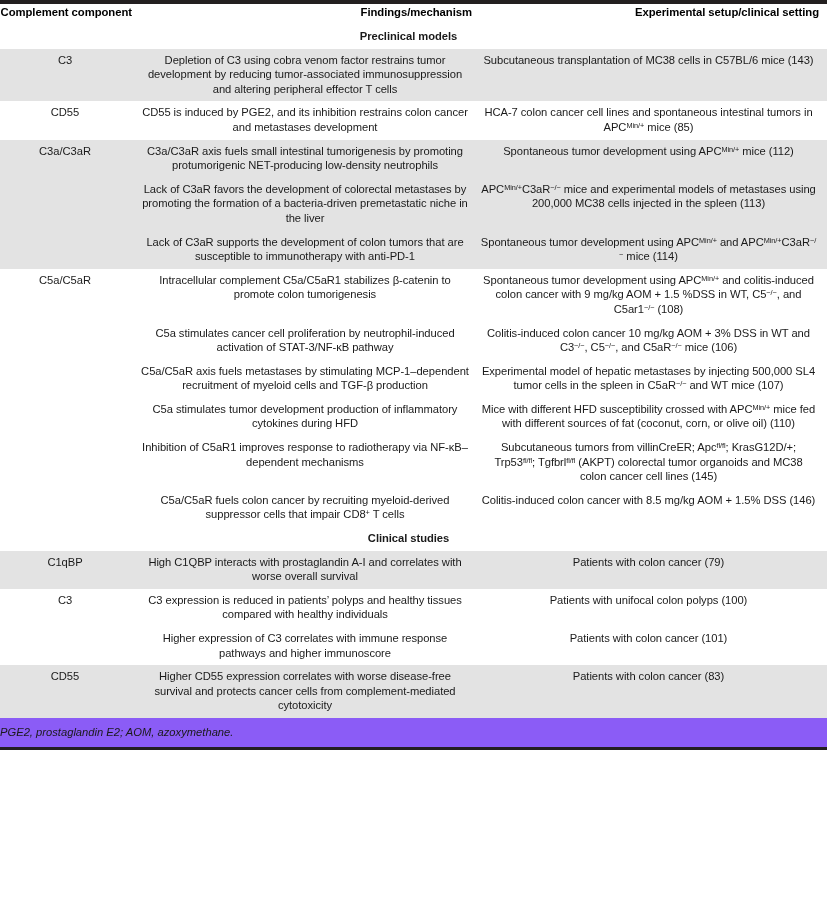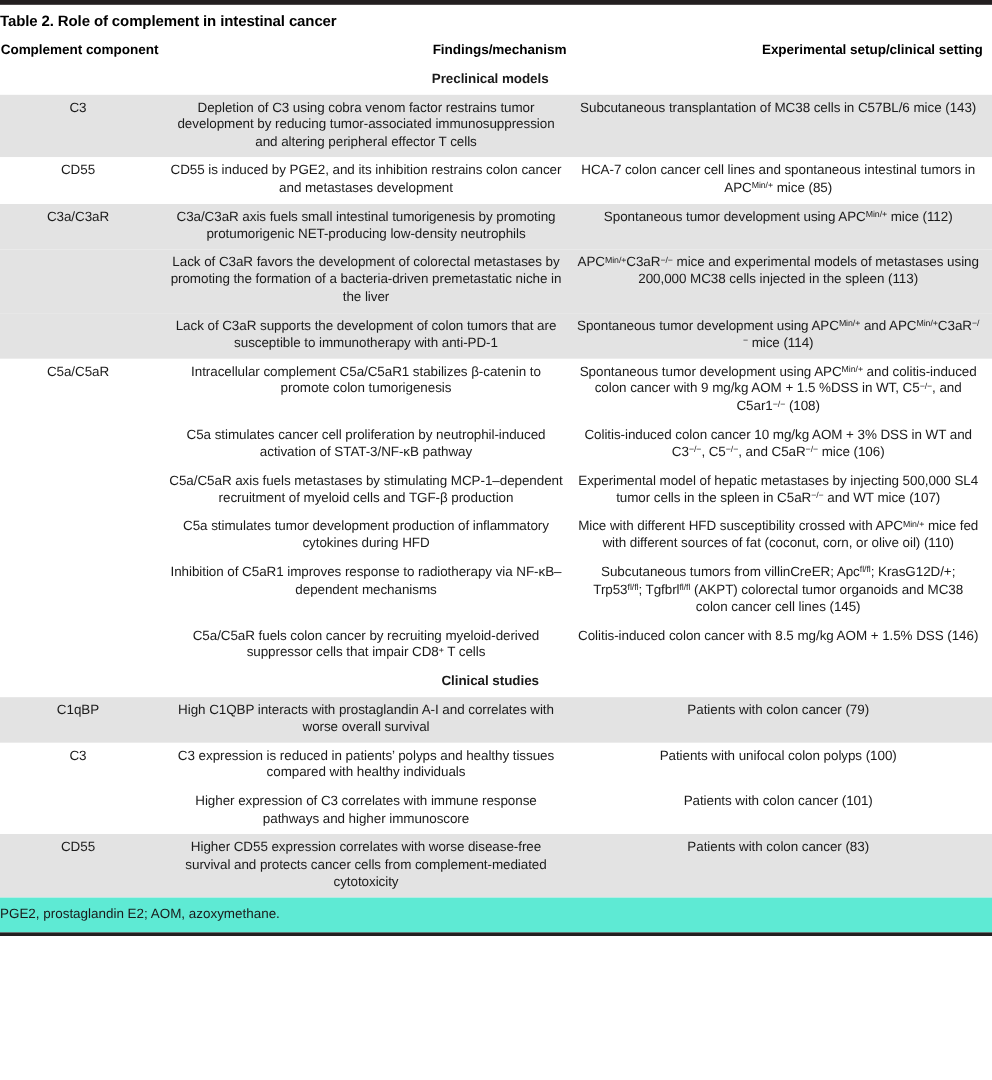--- a/index.html
+++ b/index.html
@@ -74,32 +74,32 @@
     padding-top: 3px;
     padding-bottom: 4px;
     background: #ffffff !important;
   }
   sup { font-size: 7.3px; vertical-align: 3.2px; line-height: 0; font-weight: normal; }
   .footnote {
     font-size: 11.2px;
     color: #1a1a1a;
     padding: 7px 0 8px 0;
     line-height: 14px;
-    background: #5eead4;
+    background: #8b5cf6;
+    font-style: italic;
   }
   td.firstcell { padding-left: 0; }
 </style>
 </head>
 <body>
 
 <div class="table-wrap">
 
   <div class="top-rule"></div>
 
-  <div class="caption">Table 2. Role of complement in intestinal cancer</div>
 
   <table class="tbl">
     <colgroup>
       <col class="c1">
         <col class="c2">
         <col class="c3">
     </colgroup>
     <thead>
       <tr>
         <th class="firstcell">Complement component</th>

